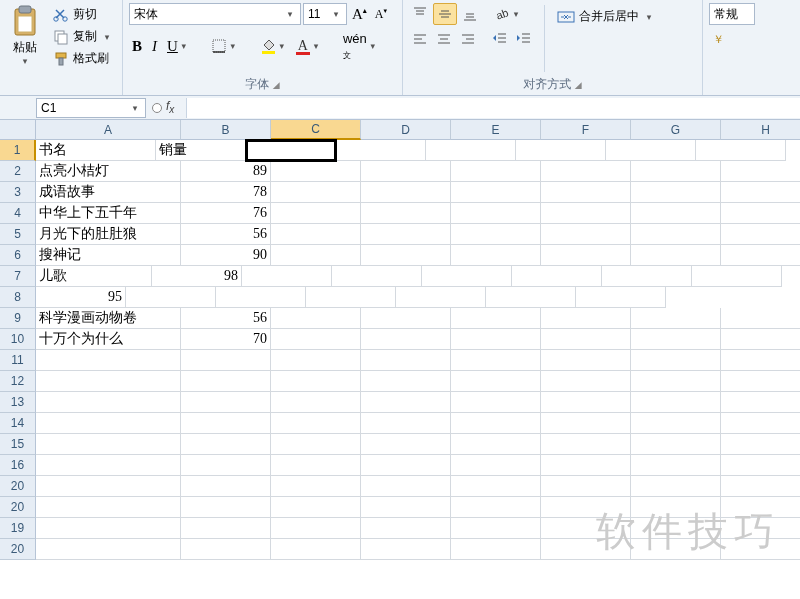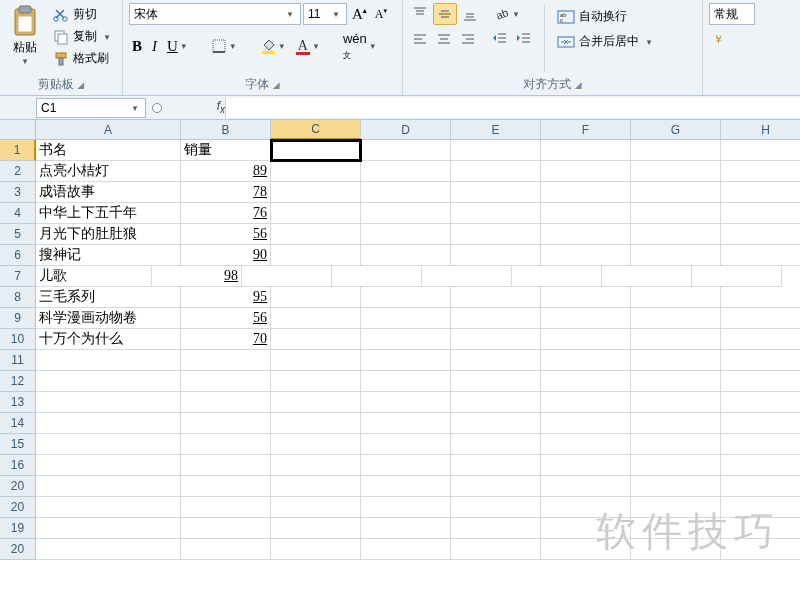--- a/index.html
+++ b/index.html
@@ -15,34 +15,34 @@
 .select-box{background:#fff;border:1px solid #aab9cc;height:22px;display:flex;align-items:center;padding:0 4px;font-size:12px;}
 .dd{width:12px;text-align:center;color:#555;font-size:9px;}
 .sep{width:1px;background:#c9d5e3;margin:2px 3px;}
 svg{display:block;}
 .small-btn{padding:2px 3px;cursor:pointer;display:flex;align-items:center;}
 
 .namebar{display:flex;align-items:center;height:24px;border-bottom:1px solid #b6c4d6;background:#eef3f8;}
 .namebox{width:110px;background:#fff;border:1px solid #aab9cc;margin:0 2px 0 36px;height:20px;display:flex;align-items:center;padding:0 4px;}
 .namebox .dd{margin-left:auto;}
 .fx-handle{width:10px;height:10px;border:1px solid #888;border-radius:50%;background:#fff;margin:0 4px;}
-.fx{width:20px;text-align:right;color:#444;font-style:italic;margin-left:39px;}
+.fx{width:20px;text-align:left;color:#444;font-style:italic;}
 .fx-input{flex:1;background:#fff;border-left:1px solid #c9d5e3;height:20px;}
 
 .grid{display:flex;height:calc(599px - 96px - 24px);}
 .corner{width:36px;height:20px;background:#e6edf5;border-right:1px solid #b6c4d6;border-bottom:1px solid #b6c4d6;}
 .colhdrs{display:flex;}
 .colhdr{height:20px;background:#e6edf5;border-right:1px solid #c0ccd9;border-bottom:1px solid #b6c4d6;display:flex;align-items:center;justify-content:center;color:#3a5a78;font-size:12px;}
 .rowhdr{width:36px;height:21px;background:#e6edf5;border-right:1px solid #b6c4d6;border-bottom:1px solid #c0ccd9;display:flex;align-items:center;justify-content:center;color:#3a5a78;font-size:12px;}
 .rowhdr.active{background:#f9d891;border-right:2px solid #c78f00;}
 .colhdr.active{background:#f9d891;border-bottom:2px solid #c78f00;}
 .body-rows{display:flex;flex-direction:column;}
 .body-row{display:flex;}
 .cell{height:21px;border-right:1px solid #d4d9df;border-bottom:1px solid #d4d9df;padding:1px 3px;font-size:14px;font-family:SimSun,serif;display:flex;align-items:center;overflow:hidden;white-space:nowrap;}
-.cell.num{justify-content:flex-end;text-decoration:underline;}
+.cell.num{justify-content:flex-end;}
 .cell.selected{outline:3px solid #000;outline-offset:-2px;z-index:2;position:relative;}
 .watermark{position:absolute;right:20px;bottom:40px;font-size:40px;color:#ccc;font-weight:300;letter-spacing:6px;pointer-events:none;}
 </style>
 </head>
 <body>
 
 <div class="ribbon">
 
   <div class="group">
     <div class="group-body">
@@ -74,21 +74,20 @@
         </div>
         <div class="hitem">
           <svg width="16" height="16">
               <rect x="3" y="2" width="10" height="5" fill="#e2b44a" stroke="#a0781f"></rect>
               <rect x="6" y="7" width="4" height="7" fill="#9aa4af" stroke="#6c7680"></rect>
             </svg>
           <span>格式刷</span>
         </div>
       </div>
     </div>
-    <div class="group-label"><span>剪贴板</span> <span style="font-size:9px;color:#888">◢</span></div>
   </div>
 
   <div class="group" style="min-width:280px">
     <div class="group-body" style="flex-direction:column;gap:4px;">
       <div class="row">
         <div class="select-box" style="width:172px">
           <span>宋体</span>
           <span class="dd" style="margin-left:auto">▾</span>
         </div>
         <div class="select-box" style="width:44px">
@@ -213,28 +212,20 @@
                 <line x1="6" y1="3" x2="14" y2="3" stroke="#555"></line>
                 <line x1="6" y1="7" x2="14" y2="7" stroke="#555"></line>
                 <line x1="6" y1="11" x2="14" y2="11" stroke="#555"></line>
                 <path d="M1 4 L4 7 L1 10 Z" fill="#3a72b5"></path>
               </svg>
             </div>
         </div>
       </div>
       <div class="sep"></div>
       <div class="vcol" style="gap:6px;padding-top:4px">
-        <div class="hitem">
-          <svg width="18" height="16">
-              <rect x="1" y="2" width="16" height="12" fill="none" stroke="#3a72b5"></rect>
-              <text x="3" y="8" font-size="6" fill="#333">ab</text>
-              <text x="3" y="13" font-size="6" fill="#333">c</text>
-            </svg>
-          <span>自动换行</span>
-        </div>
         <div class="hitem">
           <svg width="18" height="16">
               <rect x="1" y="3" width="16" height="10" fill="none" stroke="#3a72b5"></rect>
               <path d="M4 8 L7 8 M14 8 L11 8 M7 6 L9 8 L7 10 M11 6 L9 8 L11 10" stroke="#3a72b5" fill="none"></path>
             </svg>
           <span>合并后居中</span>
           <span class="dd">▾</span>
         </div>
       </div>
     </div>
@@ -303,21 +294,21 @@
             <div class="rowhdr">15</div>
             <div class="rowhdr">16</div>
             <div class="rowhdr">20</div>
             <div class="rowhdr">20</div>
             <div class="rowhdr">19</div>
             <div class="rowhdr">20</div>
           </div>
         </div>
       <div class="body-rows" id="cells">
           <div class="body-row">
-            <div class="cell" style="width: 145px;">书名</div>
+            <div class="cell" style="width: 120px;">书名</div>
             <div class="cell" style="width: 90px;">销量</div>
             <div class="cell selected" style="width: 90px;"></div>
             <div class="cell" style="width: 90px;"></div>
             <div class="cell" style="width: 90px;"></div>
             <div class="cell" style="width: 90px;"></div>
             <div class="cell" style="width: 90px;"></div>
             <div class="cell" style="width: 90px;"></div>
           </div>
           <div class="body-row">
             <div class="cell" style="width: 145px;">点亮小桔灯</div>
@@ -373,21 +364,20 @@
             <div class="cell" style="width: 116px;">儿歌</div>
             <div class="cell num" style="width: 90px;">98</div>
             <div class="cell" style="width: 90px;"></div>
             <div class="cell" style="width: 90px;"></div>
             <div class="cell" style="width: 90px;"></div>
             <div class="cell" style="width: 90px;"></div>
             <div class="cell" style="width: 90px;"></div>
             <div class="cell" style="width: 90px;"></div>
           </div>
           <div class="body-row">
-            <div class="cell" style="width: 145px;">三毛系列</div>
             <div class="cell num" style="width: 90px;">95</div>
             <div class="cell" style="width: 90px;"></div>
             <div class="cell" style="width: 90px;"></div>
             <div class="cell" style="width: 90px;"></div>
             <div class="cell" style="width: 90px;"></div>
             <div class="cell" style="width: 90px;"></div>
             <div class="cell" style="width: 90px;"></div>
           </div>
           <div class="body-row">
             <div class="cell" style="width: 145px;">科学漫画动物卷</div>

